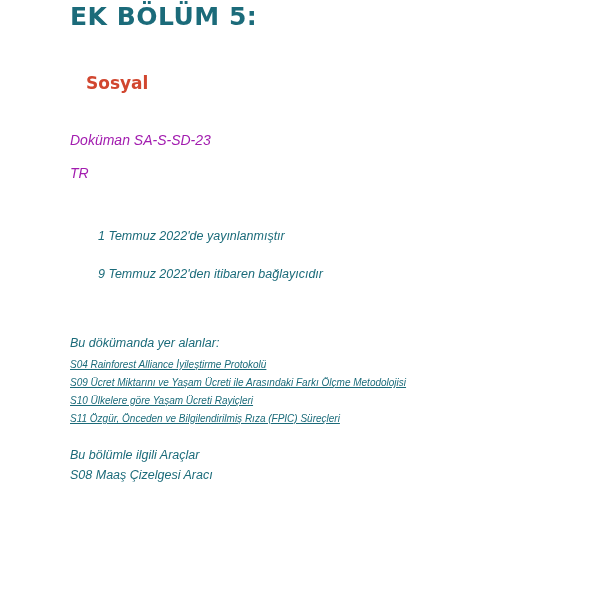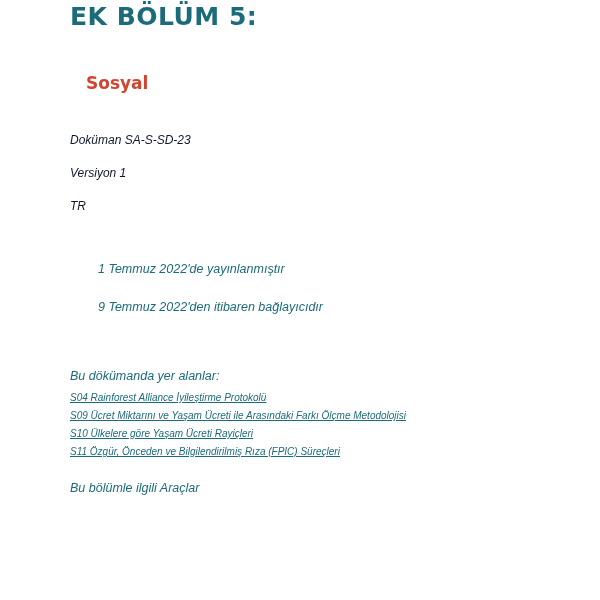--- a/index.html
+++ b/index.html
@@ -36,24 +36,24 @@
     font-size: 17px;
     line-height: 22px;
     font-weight: bold;
     color: #d1462f;
     font-family: "DejaVu Sans", sans-serif;
   }
   .meta-block {
     padding-top: 22px;
   }
   .meta-line {
-    font-size: 12px;
+    font-size: 14px;
     line-height: 16px;
     font-style: italic;
-    color: #0f172a;
+    color: #a21caf;
     margin: 0 0 17px 0;
     font-family: "Liberation Sans", sans-serif;
   }
   .dates-block {
     padding-top: 30px;
     margin-left: 28px;
   }
   .date-line {
     font-size: 12.5px;
     line-height: 16px;
@@ -103,34 +103,34 @@
 <body>
 
 <div class="page">
 
   <h1 class="doc-title">EK BÖLÜM 5:</h1>
 
   <h2 class="doc-subtitle">Sosyal</h2>
 
   <div class="meta-block">
     <p class="meta-line">Doküman SA-S-SD-23</p>
-    <p class="meta-line">Versiyon 1</p>
     <p class="meta-line">TR</p>
   </div>
 
   <div class="dates-block">
     <p class="date-line">1 Temmuz 2022'de yayınlanmıştır</p>
     <p class="date-line">9 Temmuz 2022'den itibaren bağlayıcıdır</p>
   </div>
 
   <div class="contents-block">
     <p class="contents-intro">Bu dökümanda yer alanlar:</p>
     <a class="link-line">S04 Rainforest Alliance İyileştirme Protokolü</a>
     <a class="link-line">S09 Ücret Miktarını ve Yaşam Ücreti ile Arasındaki Farkı Ölçme Metodolojisi</a>
     <a class="link-line">S10 Ülkelere göre Yaşam Ücreti Rayiçleri</a>
     <a class="link-line">S11 Özgür, Önceden ve Bilgilendirilmiş Rıza (FPIC) Süreçleri</a>
   </div>
 
   <div class="tools-block">
     <p class="tools-intro">Bu bölümle ilgili Araçlar</p>
+    <p class="tool-line">S08 Maaş Çizelgesi Aracı</p>
   </div>
 
 </div>
 
 </body></html>

